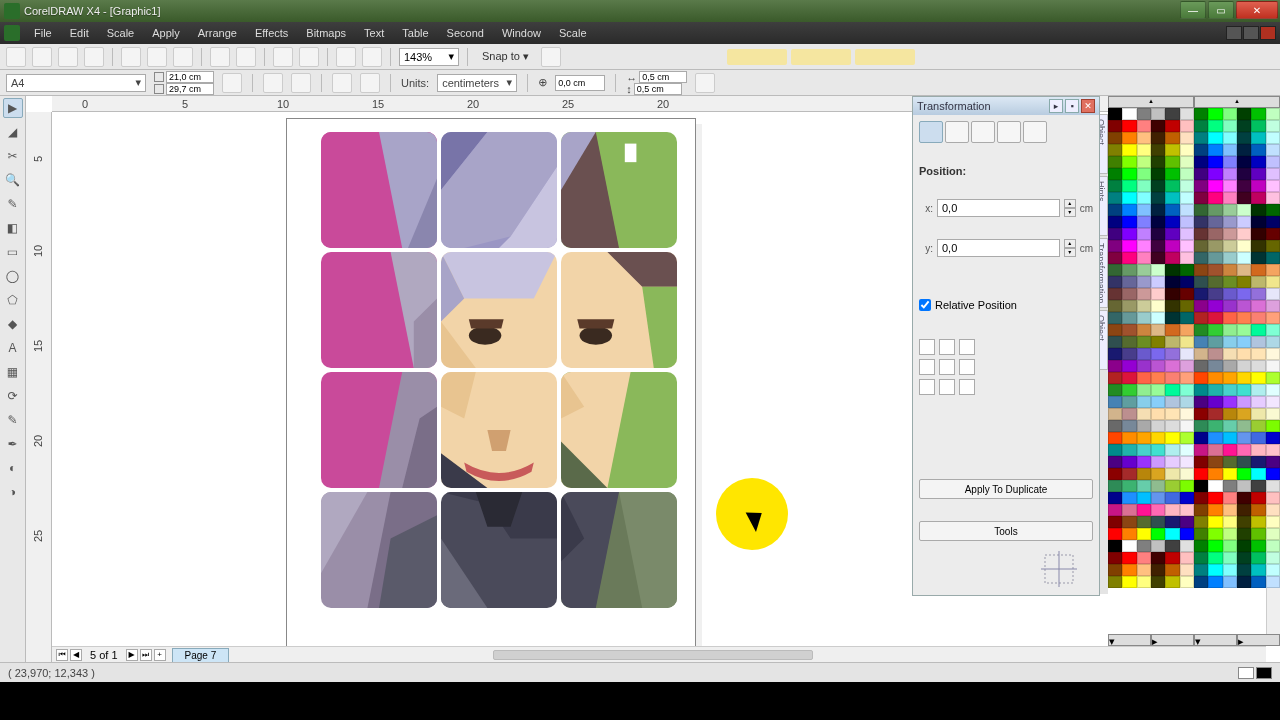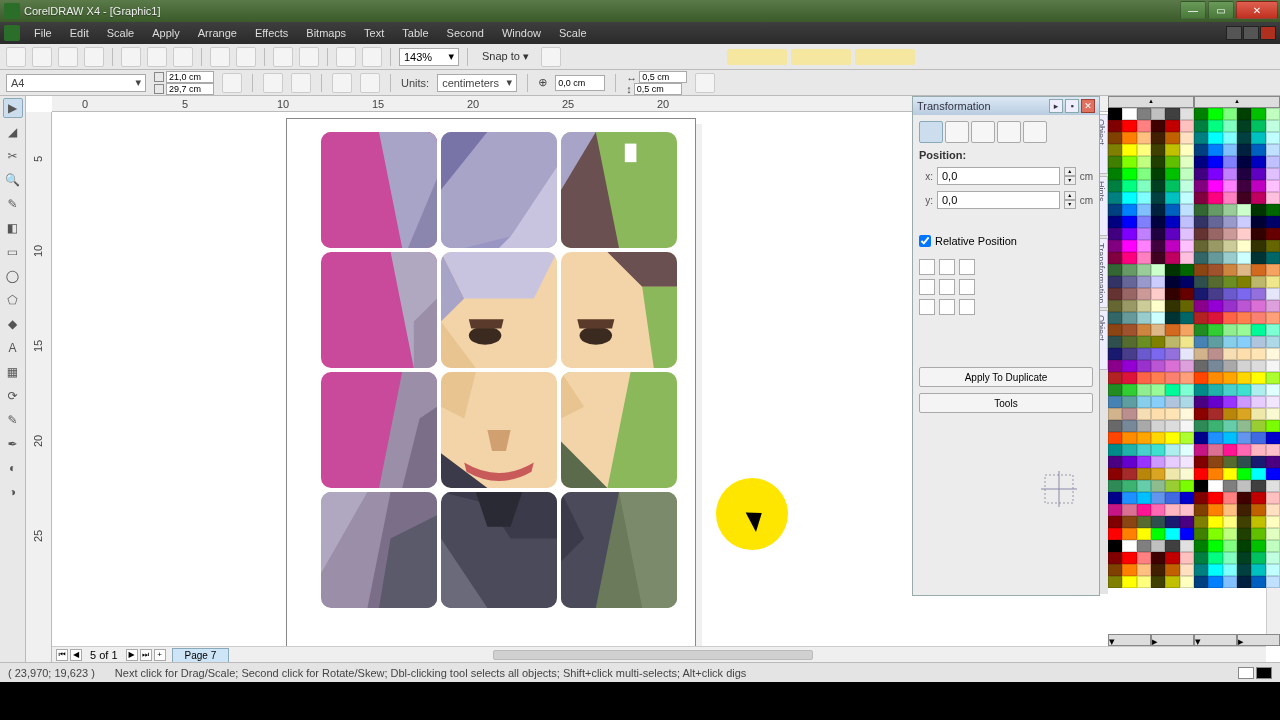--- a/index.html
+++ b/index.html
@@ -49,21 +49,21 @@
 .scroll-h-area { position:absolute; left:26px; right:14px; bottom:0; height:16px; background:#efefef; border-top:1px solid #ccc; display:flex; align-items:center; }
 .page-nav { display:flex; align-items:center; gap:2px; padding:0 4px; }
 .pn-btn { width:12px; height:12px; border:1px solid #aaa; background:#fff; font-size:8px; display:flex; align-items:center; justify-content:center; }
 .page-tab { padding:1px 12px; background:#cde5f6; border:1px solid #8ab; border-bottom:none; font-size:10px; margin-left:4px; }
 .sb-thumb { margin-left:260px; width:320px; height:10px; background:#d0d0d0; border:1px solid #bbb; border-radius:2px; }
 .panel { position:absolute; right:180px; top:0; width:188px; height:500px; background:#ececec; border:1px solid #9aa; }
 .panel-head { height:18px; background:linear-gradient(180deg,#dce8f4,#b8cce0); display:flex; align-items:center; padding:0 4px; font-size:11px; color:#334; justify-content:space-between; }
 .panel-head .pbtns { display:flex; gap:2px; }
 .panel-head .pbtn { width:14px; height:14px; border:1px solid #8aa; background:#eef; font-size:9px; display:flex; align-items:center; justify-content:center; }
 .panel-head .pbtn.close { background:#e07060; color:#fff; border-color:#a04030; }
-.panel-body { padding:6px; display:flex; flex-direction:column; gap:6px; }
+.panel-body { padding:6px; display:flex; flex-direction:column; gap:22px; }
 .ticons { display:flex; gap:2px; }
 .ticons .ti { width:24px; height:22px; border:1px solid #aaa; background:#f6f6f6; border-radius:2px; }
 .ticons .ti.on { background:#cde; border-color:#8ab; }
 .label { font-size:11px; color:#333; font-weight:bold; }
 .field { display:flex; align-items:center; gap:4px; }
 .field .lbl { width:14px; text-align:right; color:#555; font-size:10px; }
 .numf { flex:1; height:18px; border:1px solid #aaa; background:#fff; padding:0 4px; display:flex; align-items:center; font-size:10px; }
 .spn { width:12px; height:18px; display:flex; flex-direction:column; }
 .spn div { flex:1; border:1px solid #aaa; background:#eee; font-size:6px; text-align:center; line-height:7px; }
 .unit { font-size:10px; color:#555; }
@@ -941,20 +941,19 @@
         </div>
         <div style="height:40px"></div>
         <div class="btn">Apply To Duplicate</div>
         <div class="btn">Tools</div>
       </div>
     </div>
 
   </div>
 
   <div class="statusbar">
-    <span>( 23,970; 19,623 )</span>
-    <span>Next click for Drag/Scale; Second click for Rotate/Skew; Dbl-clicking tool selects all objects; Shift+click multi-selects; Alt+click digs</span>
+    <span>( 23,970; 12,343 )</span>
     <div class="fills">
       <div class="fsw" style="background:#fff"></div>
       <div class="fsw" style="background:#000"></div>
     </div>
   </div>
 </div>
 
 </body></html>

